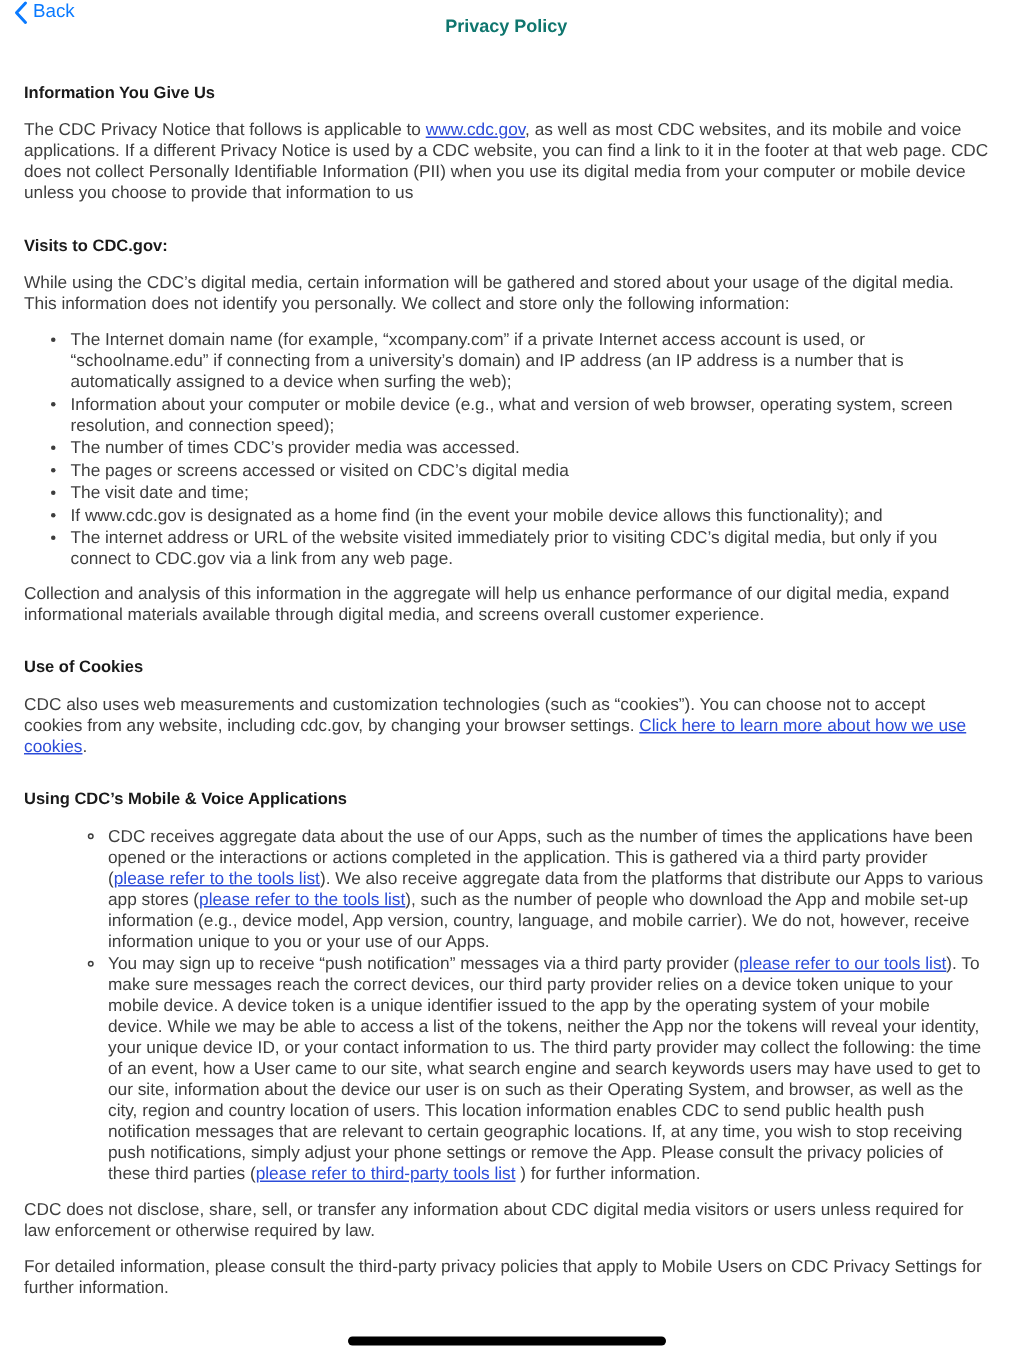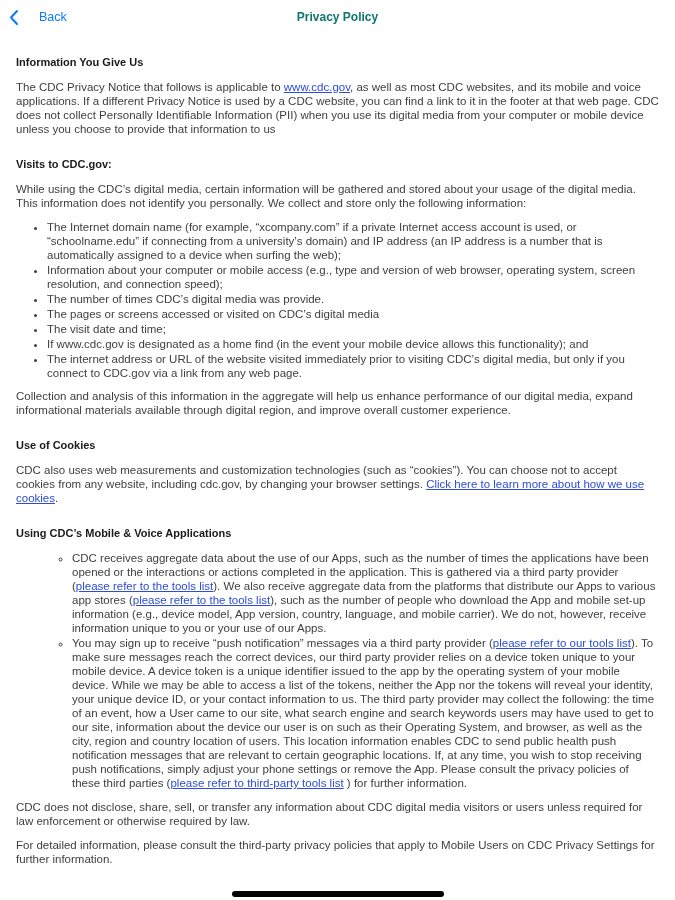--- a/index.html
+++ b/index.html
@@ -9,21 +9,21 @@
   }
   .frame {
     position: relative; width: 675px; height: 900px; overflow: hidden; background: #fff;
   }
   .navbar {
     position: relative; height: 34px; display: flex; align-items: center; justify-content: center;
     background: #ffffff;
   }
   .back-button {
     position: absolute; left: 9px; top: 0; height: 100%;
-    display: flex; align-items: center; gap: 20px;
+    display: flex; align-items: flex-start; gap: 3px;
     color: var(--color-back, #0a7aff); font-size: 12.5px; cursor: pointer;
   }
   .back-button svg { display: block; }
   .nav-title { font-size: 12px; font-weight: 700; color: #0f766e; }
   .content {
     padding: 0 16px; color: var(--color-text, #3e3e3e);
     font-size: 11.5px; line-height: 14px;
   }
   .content h2 {
     font-size: 11px; font-weight: 700; color: var(--color-heading, #1a1a1a);
@@ -58,28 +58,28 @@
   <main class="content">
       <section>
         <h2>Information You Give Us</h2>
         <p><span>The CDC Privacy Notice that follows is applicable to </span><a href="#" class="inline-link">www.cdc.gov</a><span>, as well as most CDC websites, and its mobile and voice applications. If a different Privacy Notice is used by a CDC website, you can find a link to it in the footer at that web page. CDC does not collect Personally Identifiable Information (PII) when you use its digital media from your computer or mobile device unless you choose to provide that information to us</span></p>
       </section>
       <section>
         <h2>Visits to CDC.gov:</h2>
         <p><span>While using the CDC’s digital media, certain information will be gathered and stored about your usage of the digital media. This information does not identify you personally. We collect and store only the following information:</span></p>
         <ul class="disc-list">
           <li><span>The Internet domain name (for example, “xcompany.com” if a private Internet access account is used, or “schoolname.edu” if connecting from a university’s domain) and IP address (an IP address is a number that is automatically assigned to a device when surfing the web);</span></li>
-          <li><span>Information about your computer or mobile access (e.g., type and version of web browser, operating system, screen resolution, and connection speed);</span></li>
-          <li><span>The number of times CDC’s digital media was provide.</span></li>
+          <li><span>Information about your computer or mobile device (e.g., what and version of web browser, operating system, screen resolution, and connection speed);</span></li>
+          <li><span>The number of times CDC’s provider media was accessed.</span></li>
           <li><span>The pages or screens accessed or visited on CDC’s digital media</span></li>
           <li><span>The visit date and time;</span></li>
           <li><span>If www.cdc.gov is designated as a home find (in the event your mobile device allows this functionality); and</span></li>
           <li><span>The internet address or URL of the website visited immediately prior to visiting CDC’s digital media, but only if you connect to CDC.gov via a link from any web page.</span></li>
         </ul>
-        <p><span>Collection and analysis of this information in the aggregate will help us enhance performance of our digital media, expand informational materials available through digital region, and improve overall customer experience.</span></p>
+        <p><span>Collection and analysis of this information in the aggregate will help us enhance performance of our digital media, expand informational materials available through digital media, and screens overall customer experience.</span></p>
       </section>
       <section>
         <h2>Use of Cookies</h2>
         <p><span>CDC also uses web measurements and customization technologies (such as “cookies”). You can choose not to accept cookies from any website, including cdc.gov, by changing your browser settings. </span><a href="#" class="inline-link">Click here to learn more about how we use cookies</a><span>.</span></p>
       </section>
       <section>
         <h2>Using CDC’s Mobile &amp; Voice Applications</h2>
         <ul class="circle-list">
           <li><span>CDC receives aggregate data about the use of our Apps, such as the number of times the applications have been opened or the interactions or actions completed in the application. This is gathered via a third party provider (</span><a href="#" class="inline-link">please refer to the tools list</a><span>). We also receive aggregate data from the platforms that distribute our Apps to various app stores (</span><a href="#" class="inline-link">please refer to the tools list</a><span>), such as the number of people who download the App and mobile set-up information (e.g., device model, App version, country, language, and mobile carrier). We do not, however, receive information unique to you or your use of our Apps.</span></li>
           <li><span>You may sign up to receive “push notification” messages via a third party provider (</span><a href="#" class="inline-link">please refer to our tools list</a><span>). To make sure messages reach the correct devices, our third party provider relies on a device token unique to your mobile device. A device token is a unique identifier issued to the app by the operating system of your mobile device. While we may be able to access a list of the tokens, neither the App nor the tokens will reveal your identity, your unique device ID, or your contact information to us. The third party provider may collect the following: the time of an event, how a User came to our site, what search engine and search keywords users may have used to get to our site, information about the device our user is on such as their Operating System, and browser, as well as the city, region and country location of users. This location information enables CDC to send public health push notification messages that are relevant to certain geographic locations. If, at any time, you wish to stop receiving push notifications, simply adjust your phone settings or remove the App. Please consult the privacy policies of these third parties (</span><a href="#" class="inline-link">please refer to third-party tools list</a><span> ) for further information.</span></li>

